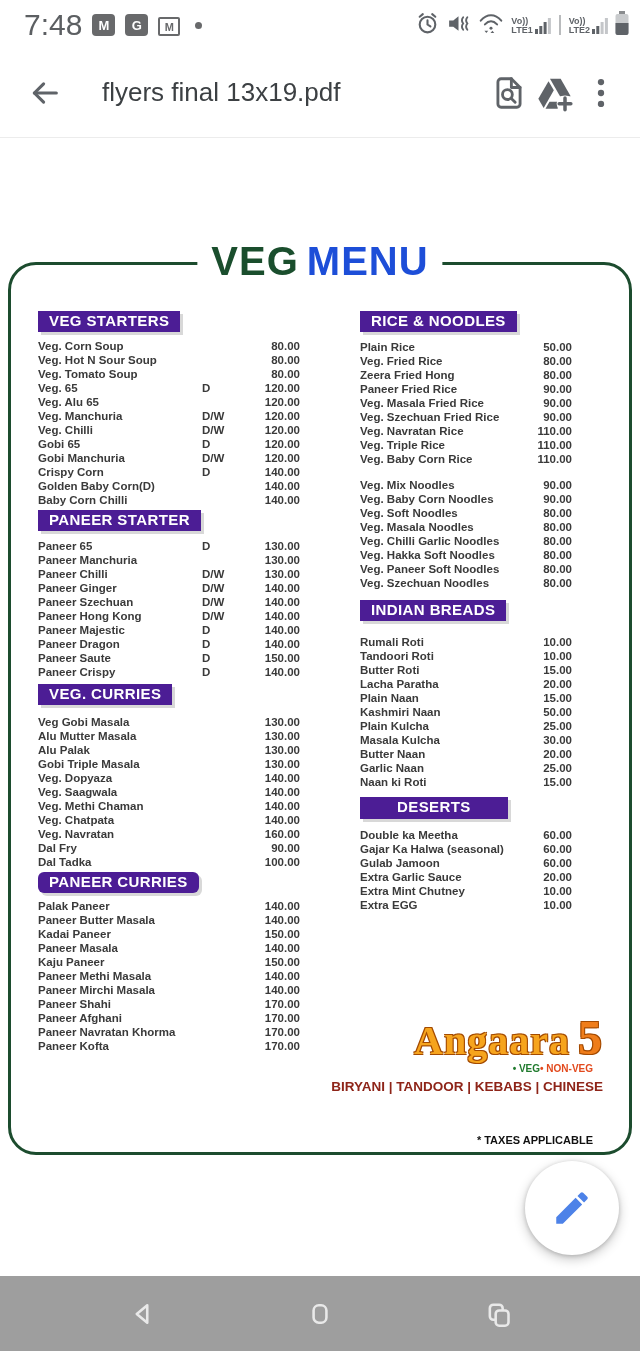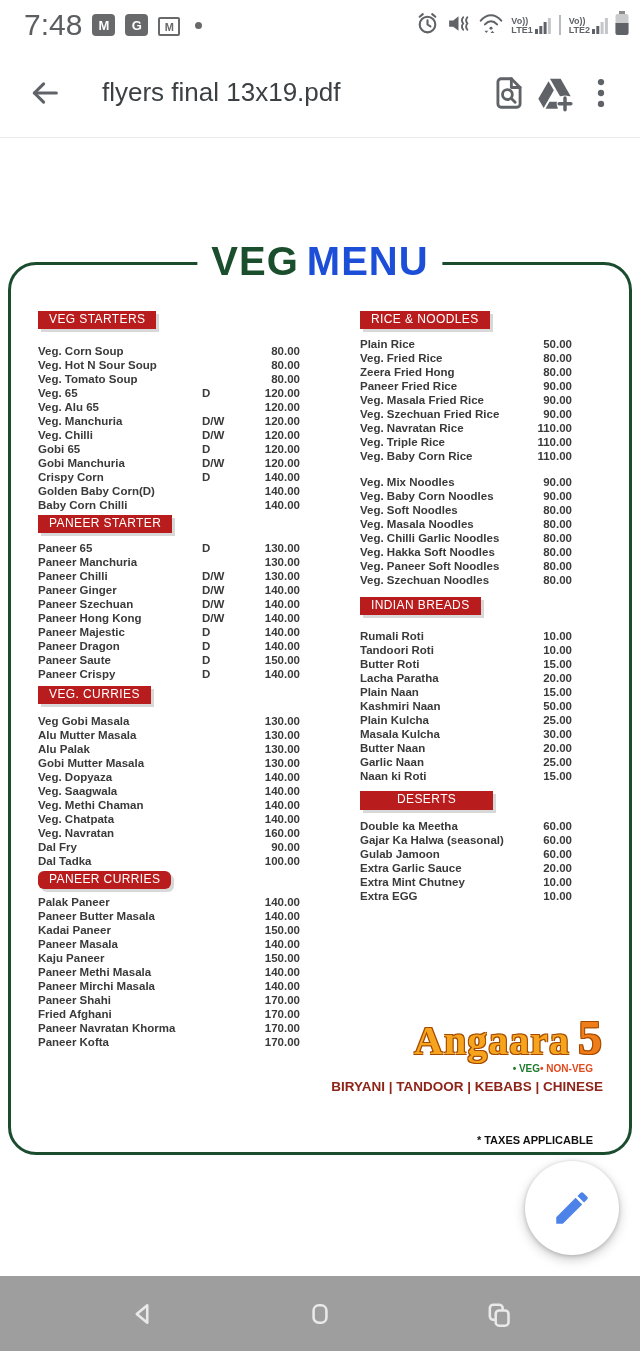--- a/index.html
+++ b/index.html
@@ -28,32 +28,32 @@
   .viewer { position:relative; height:1138px; background:#fff; }
   .menu-page { position:absolute; left:8px; top:124px; width:624px; height:893px; border:3px solid #1c4c2e; border-radius:28px; background:#fff; }
   .menu-title { position:absolute; top:-26px; left:50%; transform:translateX(-50%); background:#fff; padding:0 14px; font-size:40px; font-weight:bold; letter-spacing:1px; white-space:nowrap; }
   .t-green { color:#1a4e2d; }
   .t-yellow { color:#1d4ed8; margin-left:8px; }
 
   .cols { display:flex; padding-left:27px; }
   .col-left { width:262px; }
   .col-right { width:212px; margin-left:60px; }
 
-  .section-header { display:inline-block; background:#b91c1c; color:#fff; font-weight:normal; font-size:12px; letter-spacing:0.4px; padding:1px 11px 3px; box-shadow:3px 3px 0 #d8d8d8; white-space:nowrap; }
+  .section-header { display:inline-block; background:#4c1d95; color:#fff; font-weight:bold; font-size:15px; letter-spacing:0.4px; padding:1px 11px 3px; box-shadow:3px 3px 0 #d8d8d8; white-space:nowrap; }
   .section-header.wide { padding:1px 37px 4px; }
   .menu-section { display:block; }
   .menu-items { }
   .menu-row { display:flex; align-items:baseline; line-height:14px; font-size:11.5px; font-weight:bold; color:#3a3a3a; }
   .mi-name { flex:1; white-space:nowrap; }
   .mi-tag { width:44px; }
   .mi-price { width:54px; text-align:right; }
   .spacer { height:12px; }
 
   #col-left .menu-section:nth-child(1) .section-header { margin-top:46px; }
-  #col-left .menu-section:nth-child(1) .menu-items { margin-top:15px; }
+  #col-left .menu-section:nth-child(1) .menu-items { margin-top:7px; }
   #col-left .menu-section:nth-child(2) .section-header { margin-top:3px; }
   #col-left .menu-section:nth-child(2) .menu-items { margin-top:8px; }
   #col-left .menu-section:nth-child(3) .section-header { margin-top:5px; }
   #col-left .menu-section:nth-child(3) .menu-items { margin-top:10px; }
   #col-left .menu-section:nth-child(4) .section-header { margin-top:3px;border-radius:6px; }
   #col-left .menu-section:nth-child(4) .menu-items { margin-top:6px; }
   #col-right .menu-section:nth-child(1) .section-header { margin-top:46px; }
   #col-right .menu-section:nth-child(1) .menu-items { margin-top:8px; }
   #col-right .menu-section:nth-child(2) .section-header { margin-top:10px; }
   #col-right .menu-section:nth-child(2) .menu-items { margin-top:14px; }
@@ -309,21 +309,21 @@
                   <span class="mi-name">Alu Mutter Masala</span>
                   <span class="mi-tag"></span>
                   <span class="mi-price">130.00</span>
                 </div>
                 <div class="menu-row">
                   <span class="mi-name">Alu Palak</span>
                   <span class="mi-tag"></span>
                   <span class="mi-price">130.00</span>
                 </div>
                 <div class="menu-row">
-                  <span class="mi-name">Gobi Mutter Masala</span>
+                  <span class="mi-name">Gobi Triple Masala</span>
                   <span class="mi-tag"></span>
                   <span class="mi-price">130.00</span>
                 </div>
                 <div class="menu-row">
                   <span class="mi-name">Veg. Dopyaza</span>
                   <span class="mi-tag"></span>
                   <span class="mi-price">140.00</span>
                 </div>
                 <div class="menu-row">
                   <span class="mi-name">Veg. Saagwala</span>
@@ -391,21 +391,21 @@
                   <span class="mi-name">Paneer Mirchi Masala</span>
                   <span class="mi-tag"></span>
                   <span class="mi-price">140.00</span>
                 </div>
                 <div class="menu-row">
                   <span class="mi-name">Paneer Shahi</span>
                   <span class="mi-tag"></span>
                   <span class="mi-price">170.00</span>
                 </div>
                 <div class="menu-row">
-                  <span class="mi-name">Fried  Afghani</span>
+                  <span class="mi-name">Paneer  Afghani</span>
                   <span class="mi-tag"></span>
                   <span class="mi-price">170.00</span>
                 </div>
                 <div class="menu-row">
                   <span class="mi-name">Paneer Navratan Khorma</span>
                   <span class="mi-tag"></span>
                   <span class="mi-price">170.00</span>
                 </div>
                 <div class="menu-row">
                   <span class="mi-name">Paneer Kofta</span>

